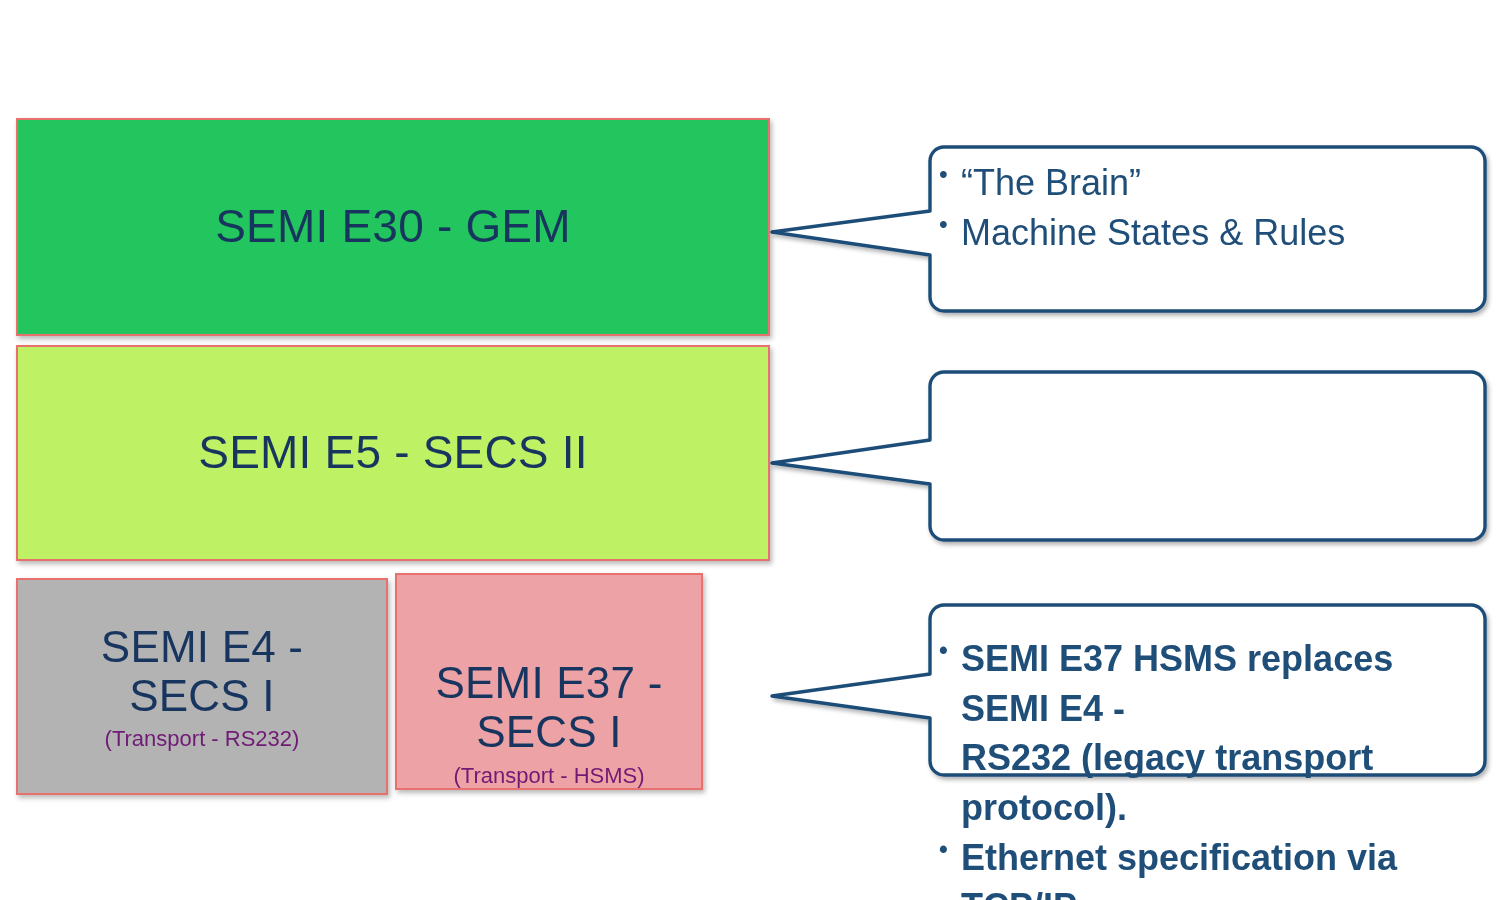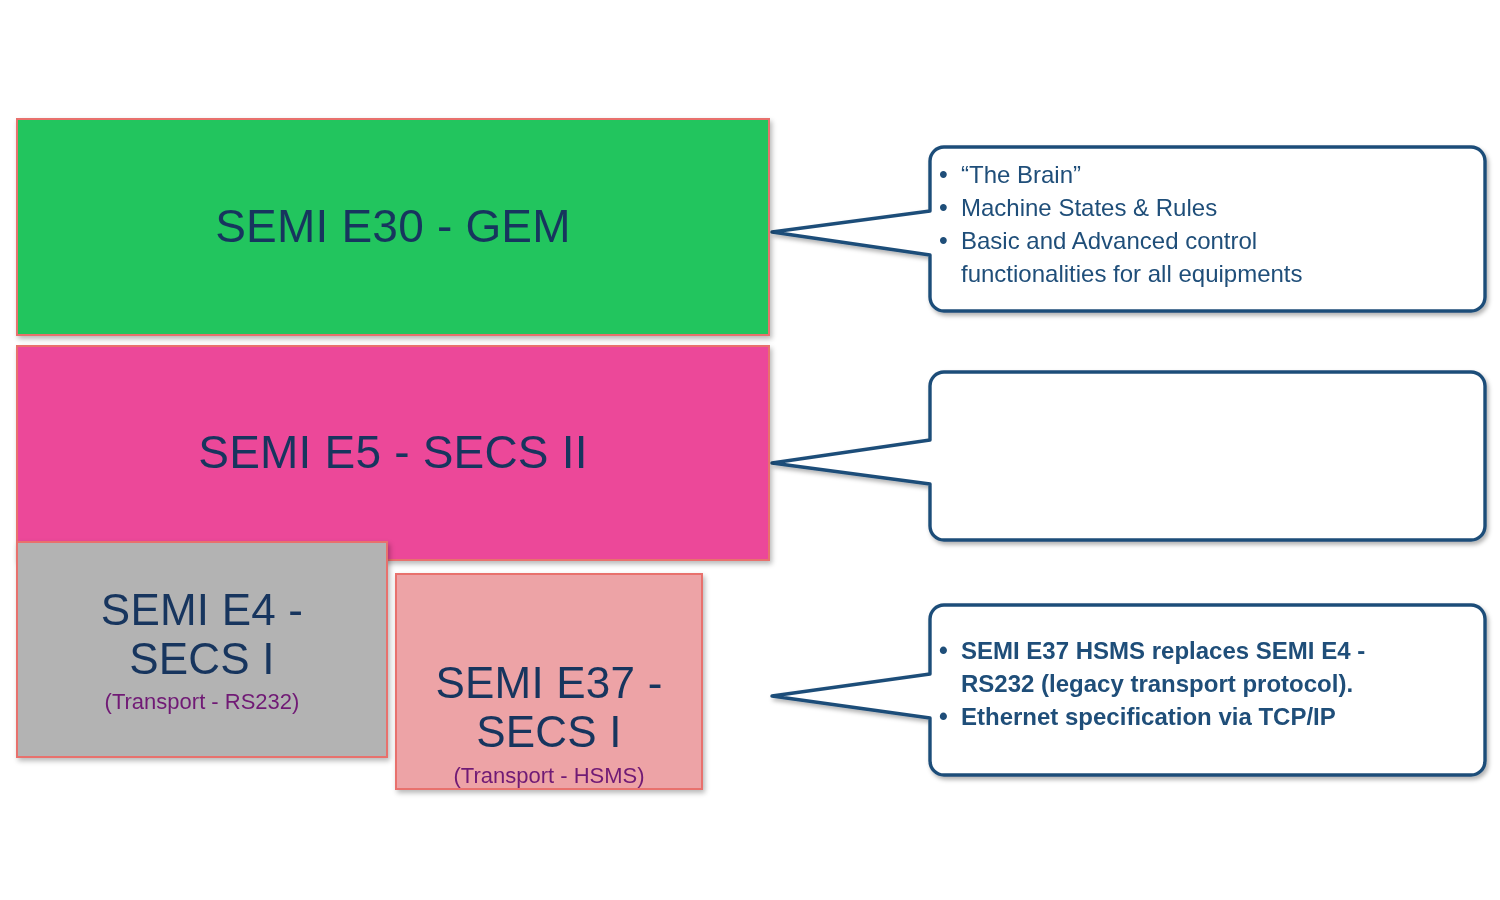--- a/index.html
+++ b/index.html
@@ -46,24 +46,24 @@
     margin-top: 6px;
     color: #701a75;
   }
 
   #box-e30 {
     left: 16px;  top: 118px;  width: 754px; height: 218px;
     background: #22c55e;
   }
   #box-e5 {
     left: 16px;  top: 345px;  width: 754px; height: 216px;
-    background: #ec4899;
+    background: #bef264;
   }
   #box-e4 {
-    left: 16px;  top: 541px;  width: 372px; height: 217px;
+    left: 16px;  top: 578px;  width: 372px; height: 217px;
     background: #b3b3b3;
   }
   #box-e37 {
     left: 395px; top: 573px;  width: 308px; height: 217px;
     background: #eda3a6;
     justify-content: flex-end;
   }
   #box-e4 .layer-title,
   #box-e37 .layer-title { font-size: 44px; }
 
@@ -80,21 +80,21 @@
     color: #1f4e79;
   }
   .callout-list {
     margin: 0;
     padding: 0;
     list-style: none;
   }
   .callout-list li {
     position: relative;
     padding-left: 26px;
-    font-size: 24px;
+    font-size: 36px;
     line-height: 1.38;
     color: #1f4e79;
     white-space: pre-line;
   }
   .callout-list li::before {
     content: "\2022";
     position: absolute;
     left: 4px;
     top: -1px;
     font-size: 25px;
@@ -180,22 +180,20 @@
   <div class="layer-box" id="box-e37">
     <div class="layer-title">SEMI E37 -
 SECS I</div>
     <div class="layer-sub">(Transport - HSMS)</div>
   </div>
 
   <div class="callout" id="callout-1">
     <ul class="callout-list">
       <li>“The Brain”</li>
       <li>Machine States &amp; Rules</li>
-      <li>Basic and Advanced control
-functionalities for all equipments</li>
     </ul>
   </div>
 
 
   <div class="callout" id="callout-3">
     <ul class="callout-list">
       <li>SEMI E37 HSMS replaces SEMI E4 -
 RS232 (legacy transport protocol).</li>
       <li>Ethernet specification via TCP/IP</li>
     </ul>

